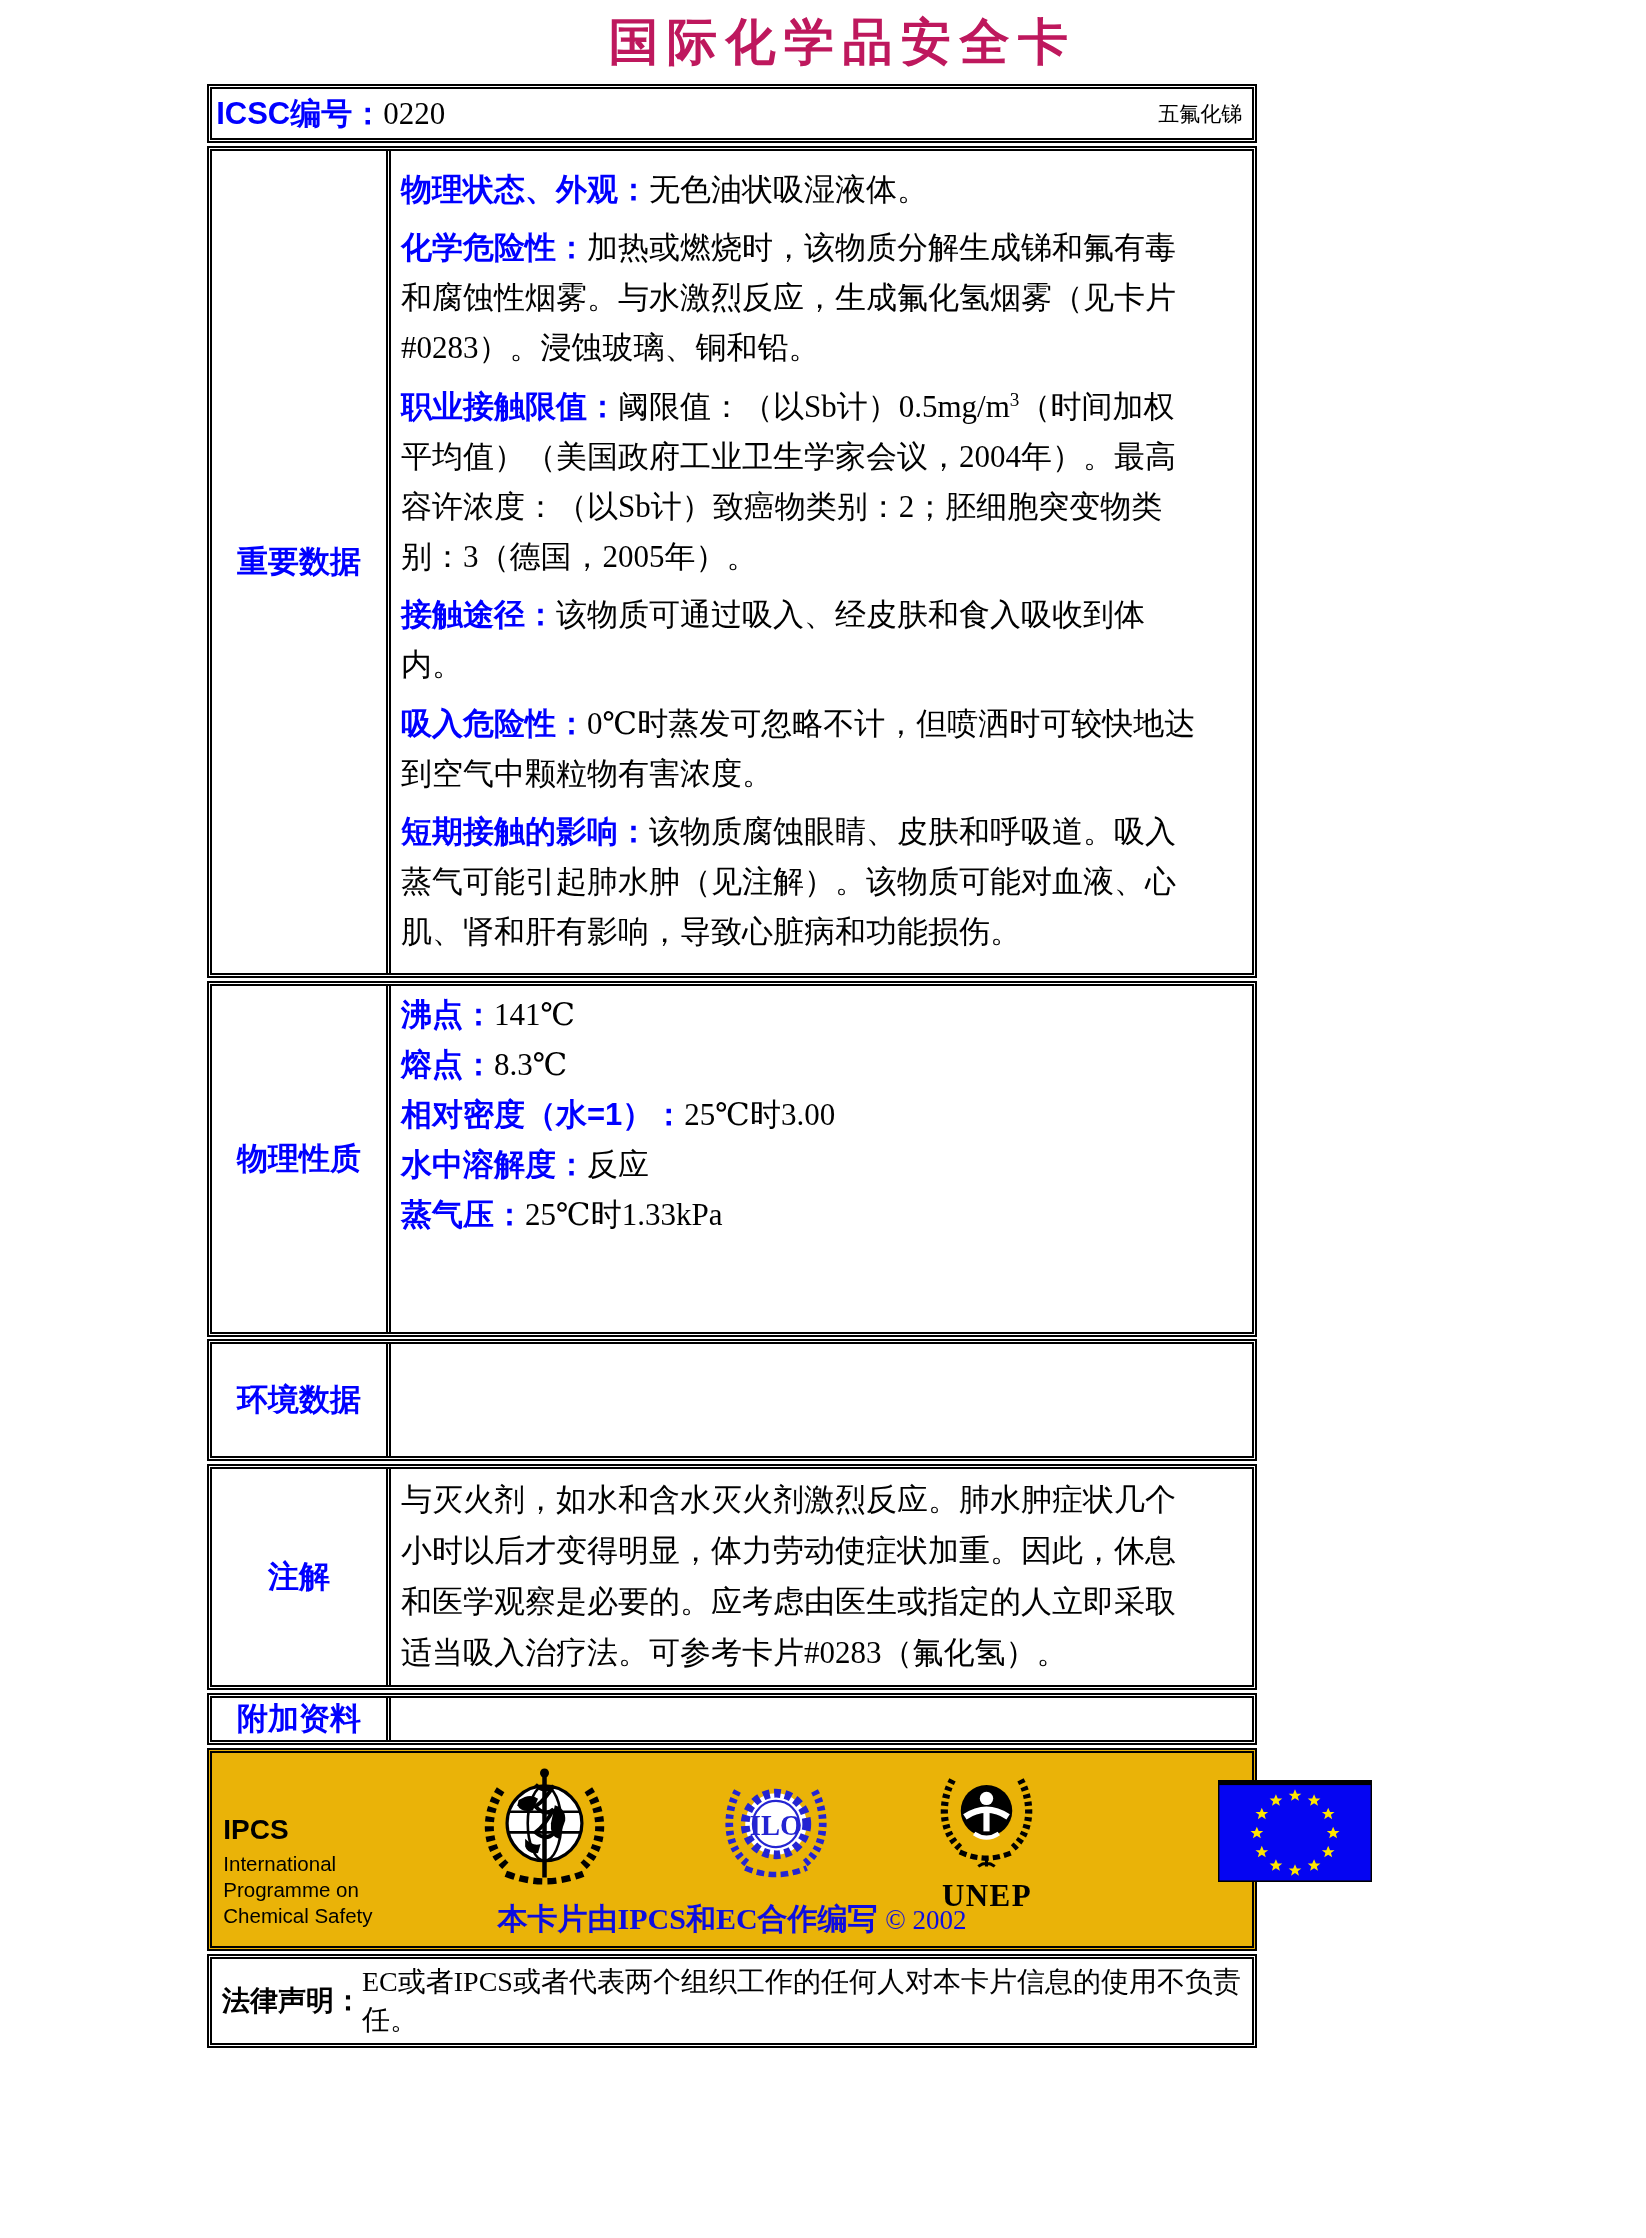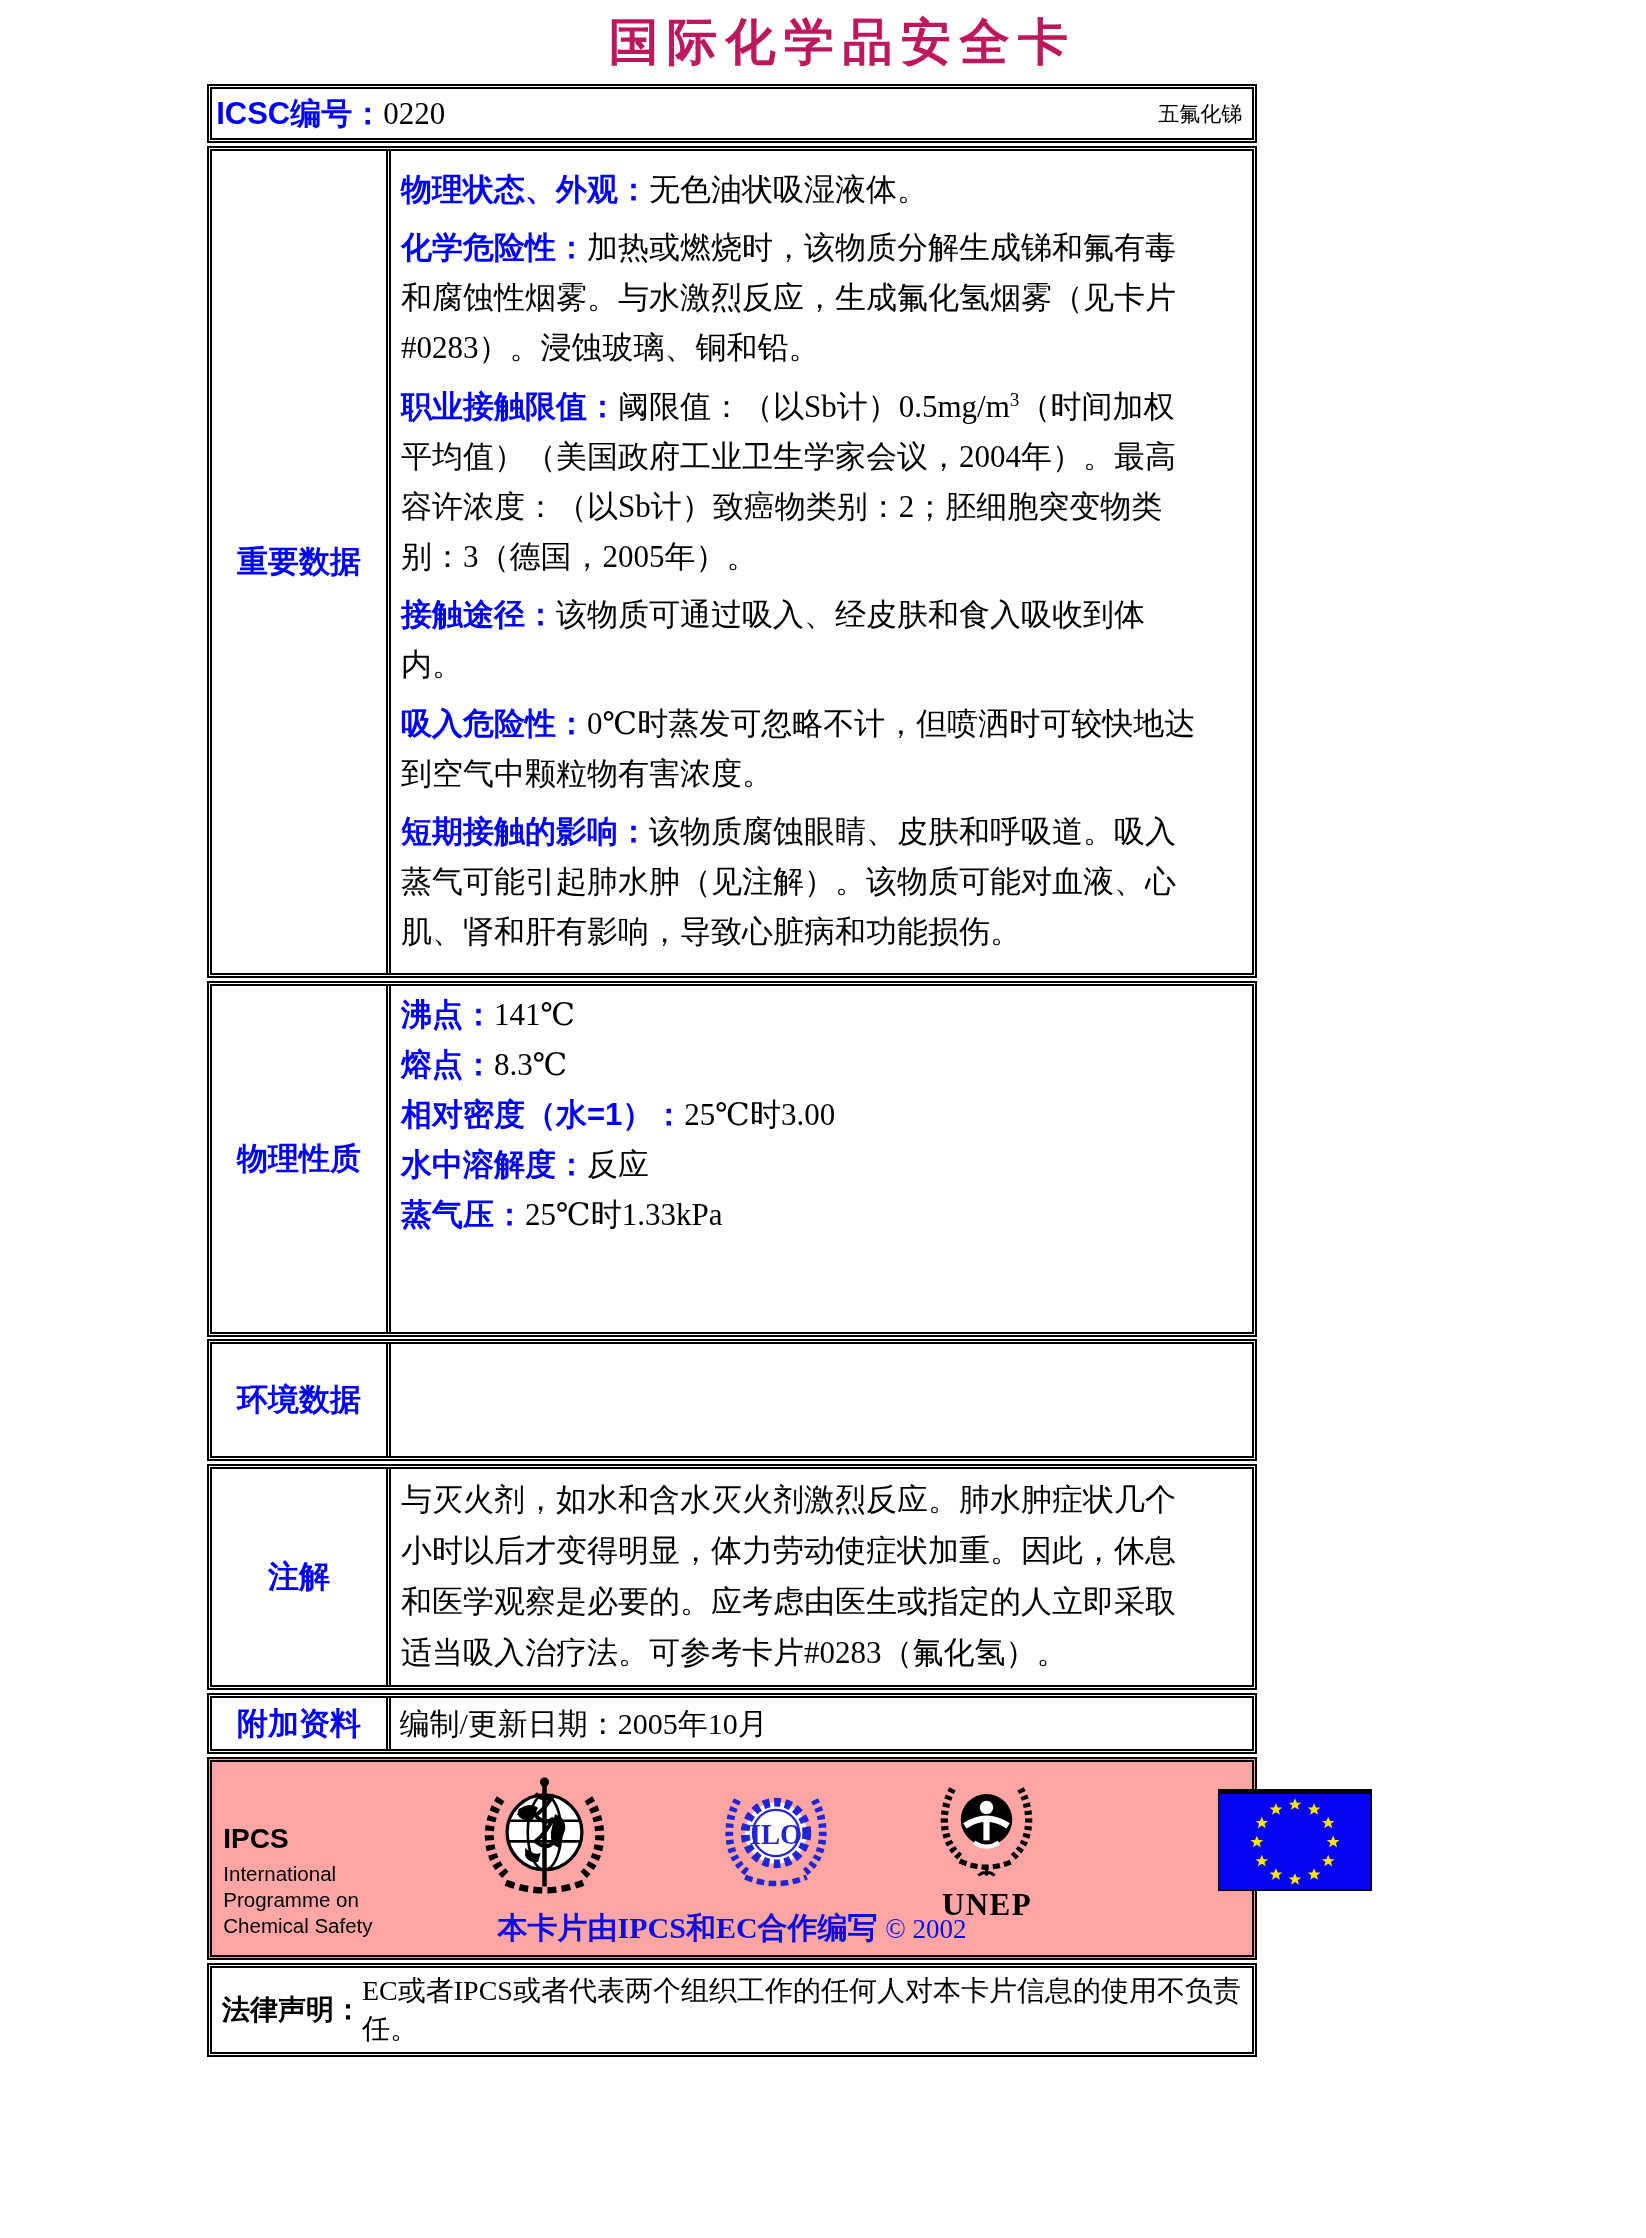--- a/index.html
+++ b/index.html
@@ -53,21 +53,21 @@
     font-family:"Liberation Sans","DejaVu Sans",sans-serif;
   }
   .sup { vertical-align:super; font-size:62%; line-height:0; }
   .imp .row-content { min-height:751px; }
   .phys .row-content { min-height:346px; padding-top:4px; }
   .phys p { margin:0; line-height:50px; }
   .env .row-content { min-height:112px; }
   .notes .row-content { min-height:200px; line-height:51px; padding-top:5px; }
   .addl .row-content { min-height:40px; padding:5.7px 14px 5.7px 8.5px; font-size:30px; line-height:40px; }
   
-  .footer-sect { position:relative; height:203px; margin-bottom:2.8px; box-sizing:border-box; border:5.7px double #000; background:#fca5a5; }
+  .footer-sect { position:relative; height:203px; margin-bottom:2.8px; box-sizing:border-box; border:5.7px double #000; background:#eab308; }
   .ipcs-block { position:absolute; left:11.3px; top:61px; font-family:"Liberation Sans","DejaVu Sans",sans-serif; }
   .ipcs-acronym { font-size:28px; font-weight:bold; margin-bottom:5.7px; }
   .ipcs-line { font-size:20.5px; line-height:26px; }
   .logo { position:absolute; }
   .who-logo { left:268px; top:11.3px; width:129px; height:129px; }
   .ilo-logo { left:509px; top:17px; width:110px; height:119px; }
   .unep-logo { left:723px; top:11.3px; width:103px; height:110px; }
   .unep-label {
     position:absolute; left:709px; top:125px; width:132px;
     text-align:center; font-size:31px; font-weight:bold; letter-spacing:1.4px;
@@ -131,21 +131,20 @@
       <div class="row-content"></div>
     </div>
 
     <div class="sect notes">
       <div class="row-label">注解</div>
       <div class="row-content">与灭火剂，如水和含水灭火剂激烈反应。肺水肿症状几个小时以后才变得明显，体力劳动使症状加重。因此，休息和医学观察是必要的。应考虑由医生或指定的人立即采取适当吸入治疗法。可参考卡片#0283（氟化氢）。</div>
     </div>
 
     <div class="sect addl">
       <div class="row-label">附加资料</div>
-      <div class="row-content">编制/更新日期：2005年10月</div>
     </div>
 
     <div class="footer-sect">
 
       <div class="ipcs-block">
         <div class="ipcs-acronym">IPCS</div>
         <div class="ipcs-line">International</div>
         <div class="ipcs-line">Programme on</div>
         <div class="ipcs-line">Chemical Safety</div>
       </div>

